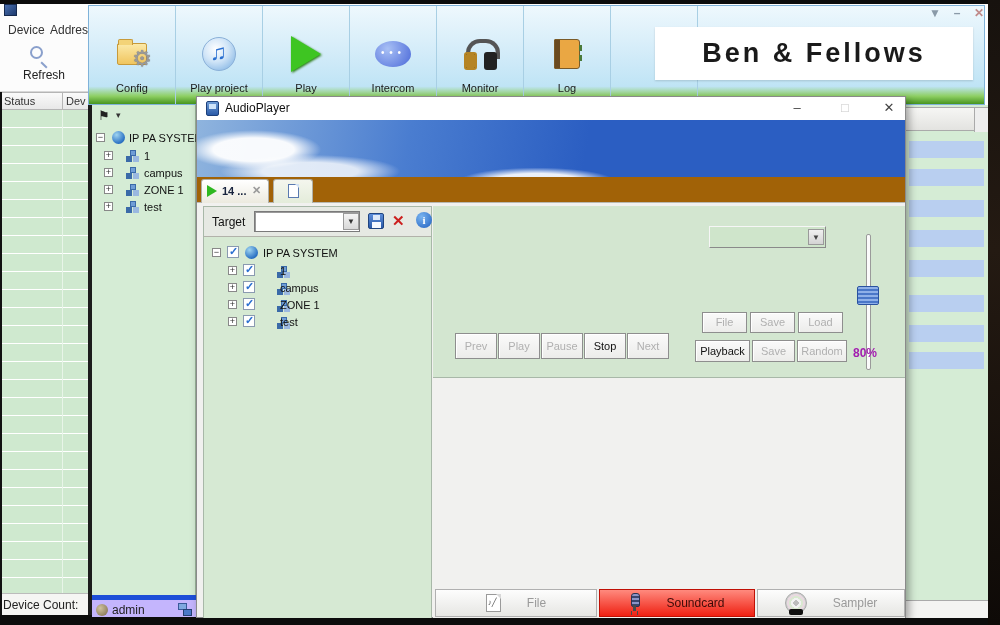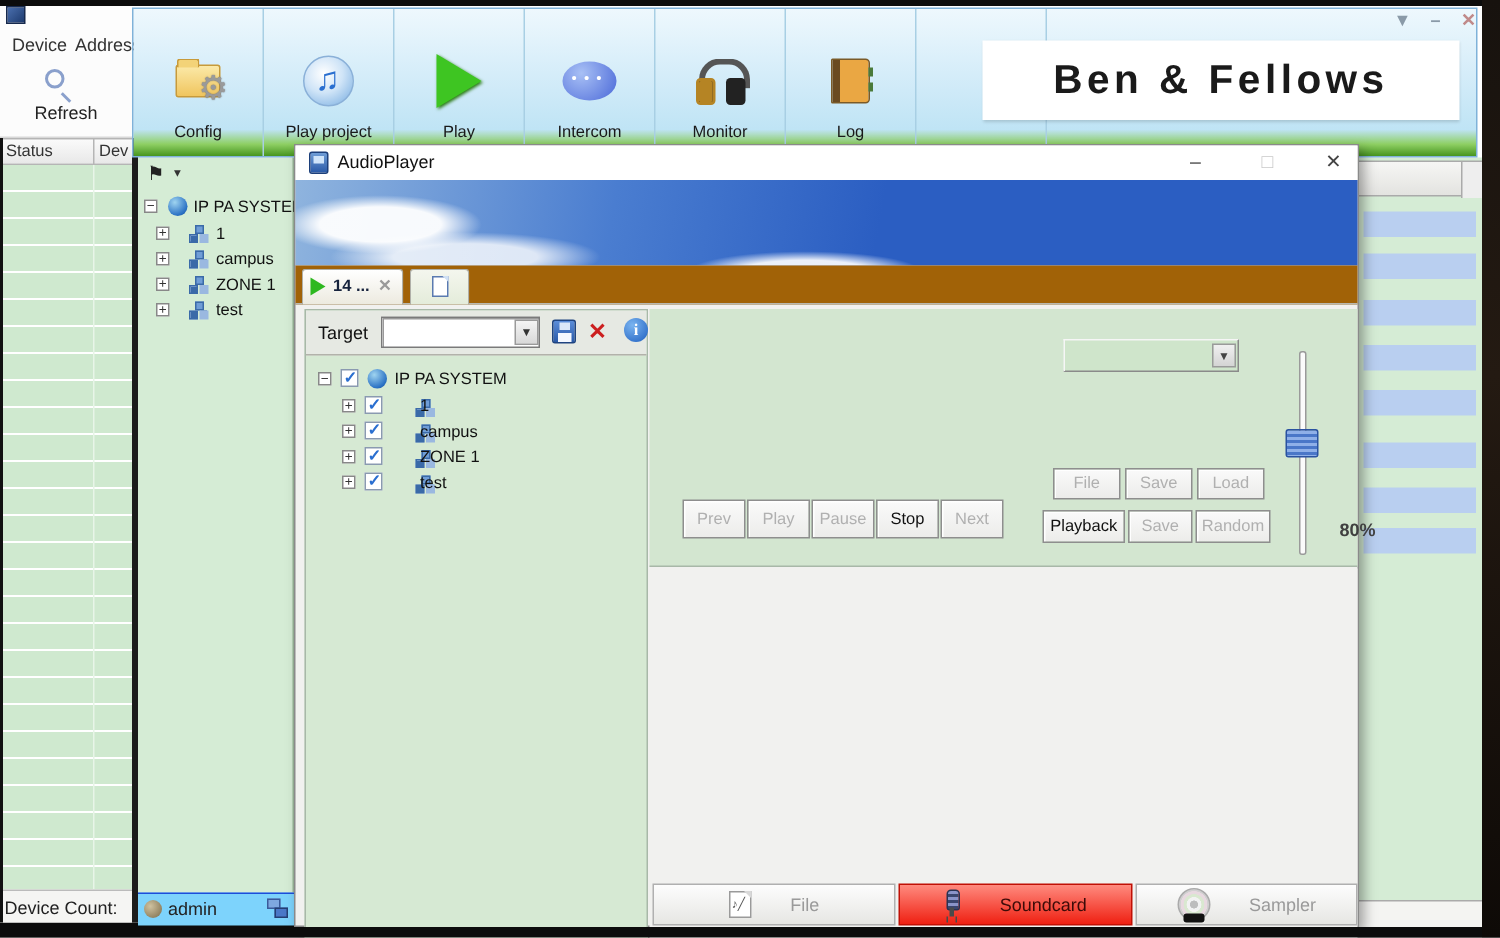--- a/index.html
+++ b/index.html
@@ -38,21 +38,21 @@
   .drop-caret { left:24px; top:3px; font-size:9px; color:#333; }
   .trow { height:17px; font-size:11px; color:#111; white-space:nowrap; }
   .expander { width:9px; height:9px; background:#fff; border:1px solid #888; font-size:9px; line-height:7px; text-align:center; color:#333; display:inline-block; }
   .globe { width:13px; height:13px; border-radius:50%; background:radial-gradient(circle at 35% 30%, #9fd4f0, #2a71c4 70%, #1a4a8c); display:inline-block; }
   .node-ic { width:12px; height:11px; display:inline-block; position:relative; }
   .node-ic::before { content:""; position:absolute; left:4px; top:0; width:4px; height:4px; background:#6f9dd6; border:1px solid #3a6aa8; }
   .node-ic::after { content:""; position:absolute; left:0; top:6px; width:4px; height:4px; background:#9ab8e0; border:1px solid #3a6aa8; box-shadow:7px 0 0 #9ab8e0, 8px 1px 0 #3a6aa8 inset; }
   .node-ic .r { position:absolute; right:0; top:6px; width:4px; height:4px; background:#9ab8e0; border:1px solid #3a6aa8; }
   .tlabel { font-size:11px; color:#111; }
 
-  #admin-bar { left:92px; top:595px; width:116px; height:22px; background:#7dd3fc; border-top:1px solid #1d4ed8; }
+  #admin-bar { left:92px; top:595px; width:116px; height:22px; background:#c4b5fd; border-top:5px solid #1d4ed8; }
   .key-icon { left:4px; top:4px; width:12px; height:12px; border-radius:50%; background:radial-gradient(circle at 35% 35%, #cfc2a0, #7a6a48); }
   #admin-name { left:20px; top:3px; font-size:12px; color:#222; }
   .net-icon { left:86px; top:3px; width:13px; height:13px; }
   .net-icon::before { content:""; position:absolute; left:0; top:0; width:7px; height:5px; background:#7fa8e0; border:1px solid #3a5a9a; }
   .net-icon::after { content:""; position:absolute; left:5px; top:6px; width:7px; height:5px; background:#4a78c8; border:1px solid #253f73; }
 
   
   #right-panel { left:905px; top:105px; width:83px; height:513px; background:#d5ecd5; border-left:1px solid #9ab59a; }
   #rp-head { left:0; top:2px; width:83px; height:24px; background:linear-gradient(#f6f6f4,#e3e3e0); border-top:1px solid #aaa; border-bottom:1px solid #aaa; }
   #rp-head-box { left:68px; top:0; width:15px; height:24px; border-left:1px solid #aaa; background:#eee; }
@@ -137,21 +137,21 @@
   #wave-line-g { left:6px; top:47px; width:166px; height:1px; background:#2e7d32; }
   #progress-track { left:2px; top:86px; width:178px; height:10px; background:#f4f4f2; border:1px solid #666; }
   #time-display { left:182px; top:4px; width:57px; text-align:right; font-size:22px; color:#fff; }
   .disp-small { left:150px; width:89px; text-align:right; font-size:10px; color:#f2f2f2; }
 
   #preset-select { left:276px; top:20px; width:117px; height:22px; background:#cfe5cb; border:1px solid; border-color:#f6f6f6 #8a8a8a #8a8a8a #f6f6f6; }
   #preset-arrow { left:98px; top:2px; width:16px; height:16px; background:linear-gradient(#f0f0f0,#d4d4d4); border:1px solid #9a9a9a; font-size:8px; line-height:15px; text-align:center; color:#444; }
 
   #vol-track { left:433px; top:28px; width:5px; height:136px; background:#fbfbfb; border:1px solid #9a9a9a; border-radius:2px; }
   #vol-thumb { left:424px; top:80px; width:22px; height:19px; border:1px solid #2a52a0; background:repeating-linear-gradient(#8fb0e8 0 2px, #4a77c8 2px 4px); border-radius:2px; }
-  #vol-label { left:420px; top:140px; font-size:12px; font-weight:bold; color:#404040;margin-left:40px; }
+  #vol-label { left:420px; top:140px; font-size:12px; font-weight:bold; color:#a21caf; }
 
   .btn { position:absolute; background:linear-gradient(#fafafa,#ececea); border:1px solid #8e8e8e; box-shadow:inset 1px 1px 0 #fff; font-size:11px; text-align:center; color:#b0b0b0; }
   .btn.on { color:#111; }
   .t-btn { top:127px; width:42px; height:26px; line-height:24px; }
   .p-btn { top:106px; width:45px; height:21px; line-height:19px; }
   .m-btn { top:134px; height:22px; line-height:20px; }
 
   #pw-empty { left:236px; top:282px; width:472px; height:299px; background:#f1f1ef; }
 
   .bottom-tab { position:absolute; top:492px; height:28px; border:1px solid #b0b0b0; background:linear-gradient(#fdfdfd,#e6e6e3); display:flex; align-items:center; justify-content:center; gap:26px; }

